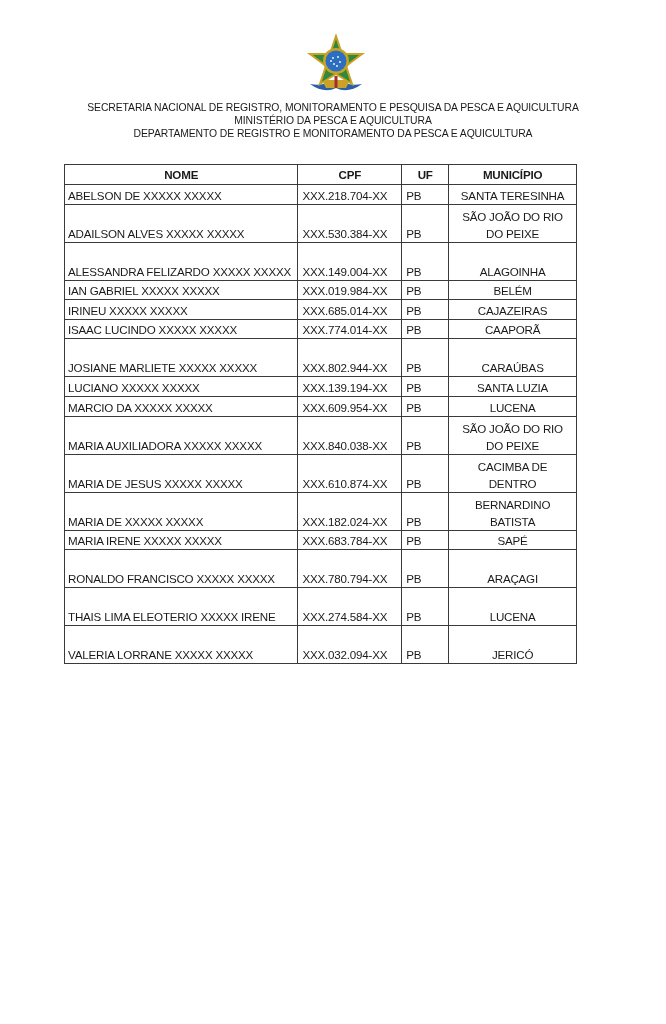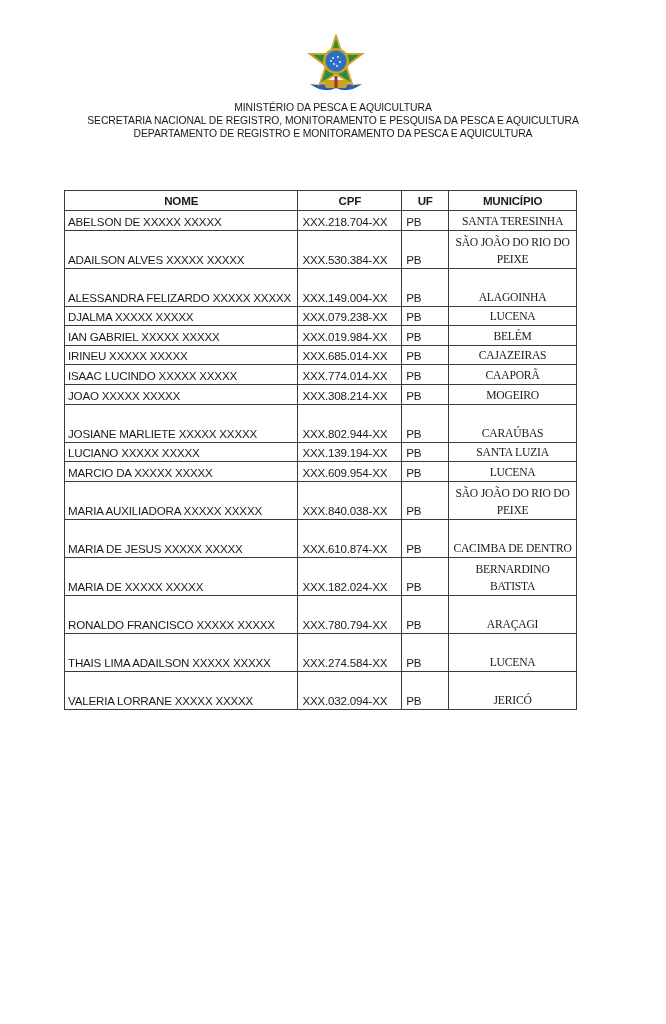--- a/index.html
+++ b/index.html
@@ -1,28 +1,28 @@
 <!DOCTYPE html>
 <html><head>
 <meta charset="utf-8">
 <style>
   html, body { margin:0; padding:0; background:#ffffff; }
   body { width:666px; height:1024px; position:relative; overflow:hidden; font-family:"Liberation Sans", "DejaVu Sans", sans-serif; color:#1a1a1a; }
   .emblem { position:absolute; left:304px; top:34px; width:64px; height:64px; }
   .header { position:absolute; top:101px; left:0; width:666px; text-align:center; font-size:10.4px; line-height:13px; letter-spacing:-0.1px; }
   .header div { white-space:nowrap; }
-  table { position:absolute; left:64px; top:190px; width:513px; border-collapse:collapse; font-size:11.6px; letter-spacing:-0.2px; }
+  table { position:absolute; left:64px; top:164px; width:513px; border-collapse:collapse; font-size:11.6px; letter-spacing:-0.2px; }
   th, td { border:1px solid #3a3a3a; padding:0 4px; vertical-align:bottom; }
   th { font-weight:bold; height:19px; text-align:center; vertical-align:middle; }
   td { height:18.6px; line-height:16px; }
   td.tall { height:37px; }
   col.c1 { width:234px; } col.c2 { width:104px; } col.c3 { width:47px; } col.c4 { width:128px; }
   td.name { text-align:left; padding-left:3px;margin-top:28px; }
   td.center { }
-  td.mun { text-align:center; line-height:17px;font-family:Liberation Serif, serif; }
+  td.mun { text-align:center; line-height:17px; }
 </style>
 </head>
 <body>
 
 <div class="emblem">
   <svg width="64" height="64" viewBox="0 0 64 64">
     <path d="M6 50 Q20 60 32 54 Q44 60 58 50 Q46 52 40 48 L32 52 L24 48 Q18 52 6 50Z" fill="#2c5fa8"></path>
     <path d="M18 46 L46 46 L42 54 L22 54Z" fill="#c9a227"></path>
     <polygon points="32,2 38,20 58,20 42,32 48,50 32,40 16,50 22,32 6,20 26,20" fill="#2f8a3a" stroke="#c9a227" stroke-width="2"></polygon>
     <circle cx="32" cy="27" r="13" fill="#c9a227"></circle>
@@ -31,22 +31,22 @@
       <circle cx="34" cy="23" r="0.9" fill="#fff"></circle>
     <circle cx="36" cy="28" r="0.9" fill="#fff"></circle>
       <circle cx="30" cy="30" r="0.9" fill="#fff"></circle>
     <circle cx="33" cy="32" r="0.9" fill="#fff"></circle>
       <circle cx="27" cy="27" r="0.9" fill="#fff"></circle>
     <rect x="30.5" y="42" width="3" height="12" fill="#a0302c"></rect>
   </svg>
 </div>
 
 <div class="header">
+  <div>SECRETARIA NACIONAL DE REGISTRO, MONITORAMENTO E PESQUISA DA PESCA E AQUICULTURA</div>
   <div>MINISTÉRIO DA PESCA E AQUICULTURA</div>
-  <div>SECRETARIA NACIONAL DE REGISTRO, MONITORAMENTO E PESQUISA DA PESCA E AQUICULTURA</div>
   <div>DEPARTAMENTO DE REGISTRO E MONITORAMENTO DA PESCA E AQUICULTURA</div>
 </div>
 
 <table>
   <colgroup>
       <col class="c1">
       <col class="c2">
       <col class="c3">
       <col class="c4">
     </colgroup>
@@ -71,48 +71,36 @@
         <td class="center tall">PB</td>
         <td class="mun tall">SÃO JOÃO DO RIO DO PEIXE</td>
       </tr>
       <tr>
         <td class="name tall">ALESSANDRA FELIZARDO XXXXX XXXXX</td>
         <td class="center tall">XXX.149.004-XX</td>
         <td class="center tall">PB</td>
         <td class="mun tall">ALAGOINHA</td>
       </tr>
       <tr>
-        <td class="name">DJALMA XXXXX XXXXX</td>
-        <td class="center">XXX.079.238-XX</td>
-        <td class="center">PB</td>
-        <td class="mun">LUCENA</td>
-      </tr>
-      <tr>
         <td class="name">IAN GABRIEL XXXXX XXXXX</td>
         <td class="center">XXX.019.984-XX</td>
         <td class="center">PB</td>
         <td class="mun">BELÉM</td>
       </tr>
       <tr>
         <td class="name">IRINEU XXXXX XXXXX</td>
         <td class="center">XXX.685.014-XX</td>
         <td class="center">PB</td>
         <td class="mun">CAJAZEIRAS</td>
       </tr>
       <tr>
         <td class="name">ISAAC LUCINDO XXXXX XXXXX</td>
         <td class="center">XXX.774.014-XX</td>
         <td class="center">PB</td>
         <td class="mun">CAAPORÃ</td>
-      </tr>
-      <tr>
-        <td class="name">JOAO XXXXX XXXXX</td>
-        <td class="center">XXX.308.214-XX</td>
-        <td class="center">PB</td>
-        <td class="mun">MOGEIRO</td>
       </tr>
       <tr>
         <td class="name tall">JOSIANE MARLIETE XXXXX XXXXX</td>
         <td class="center tall">XXX.802.944-XX</td>
         <td class="center tall">PB</td>
         <td class="mun tall">CARAÚBAS</td>
       </tr>
       <tr>
         <td class="name">LUCIANO XXXXX XXXXX</td>
         <td class="center">XXX.139.194-XX</td>
@@ -137,27 +125,33 @@
         <td class="center tall">PB</td>
         <td class="mun tall">CACIMBA DE DENTRO</td>
       </tr>
       <tr>
         <td class="name tall">MARIA DE XXXXX XXXXX</td>
         <td class="center tall">XXX.182.024-XX</td>
         <td class="center tall">PB</td>
         <td class="mun tall">BERNARDINO BATISTA</td>
       </tr>
       <tr>
+        <td class="name">MARIA IRENE XXXXX XXXXX</td>
+        <td class="center">XXX.683.784-XX</td>
+        <td class="center">PB</td>
+        <td class="mun">SAPÉ</td>
+      </tr>
+      <tr>
         <td class="name tall">RONALDO FRANCISCO XXXXX XXXXX</td>
         <td class="center tall">XXX.780.794-XX</td>
         <td class="center tall">PB</td>
         <td class="mun tall">ARAÇAGI</td>
       </tr>
       <tr>
-        <td class="name tall">THAIS LIMA ADAILSON XXXXX XXXXX</td>
+        <td class="name tall">THAIS LIMA ELEOTERIO XXXXX IRENE</td>
         <td class="center tall">XXX.274.584-XX</td>
         <td class="center tall">PB</td>
         <td class="mun tall">LUCENA</td>
       </tr>
       <tr>
         <td class="name tall">VALERIA LORRANE XXXXX XXXXX</td>
         <td class="center tall">XXX.032.094-XX</td>
         <td class="center tall">PB</td>
         <td class="mun tall">JERICÓ</td>
       </tr>

